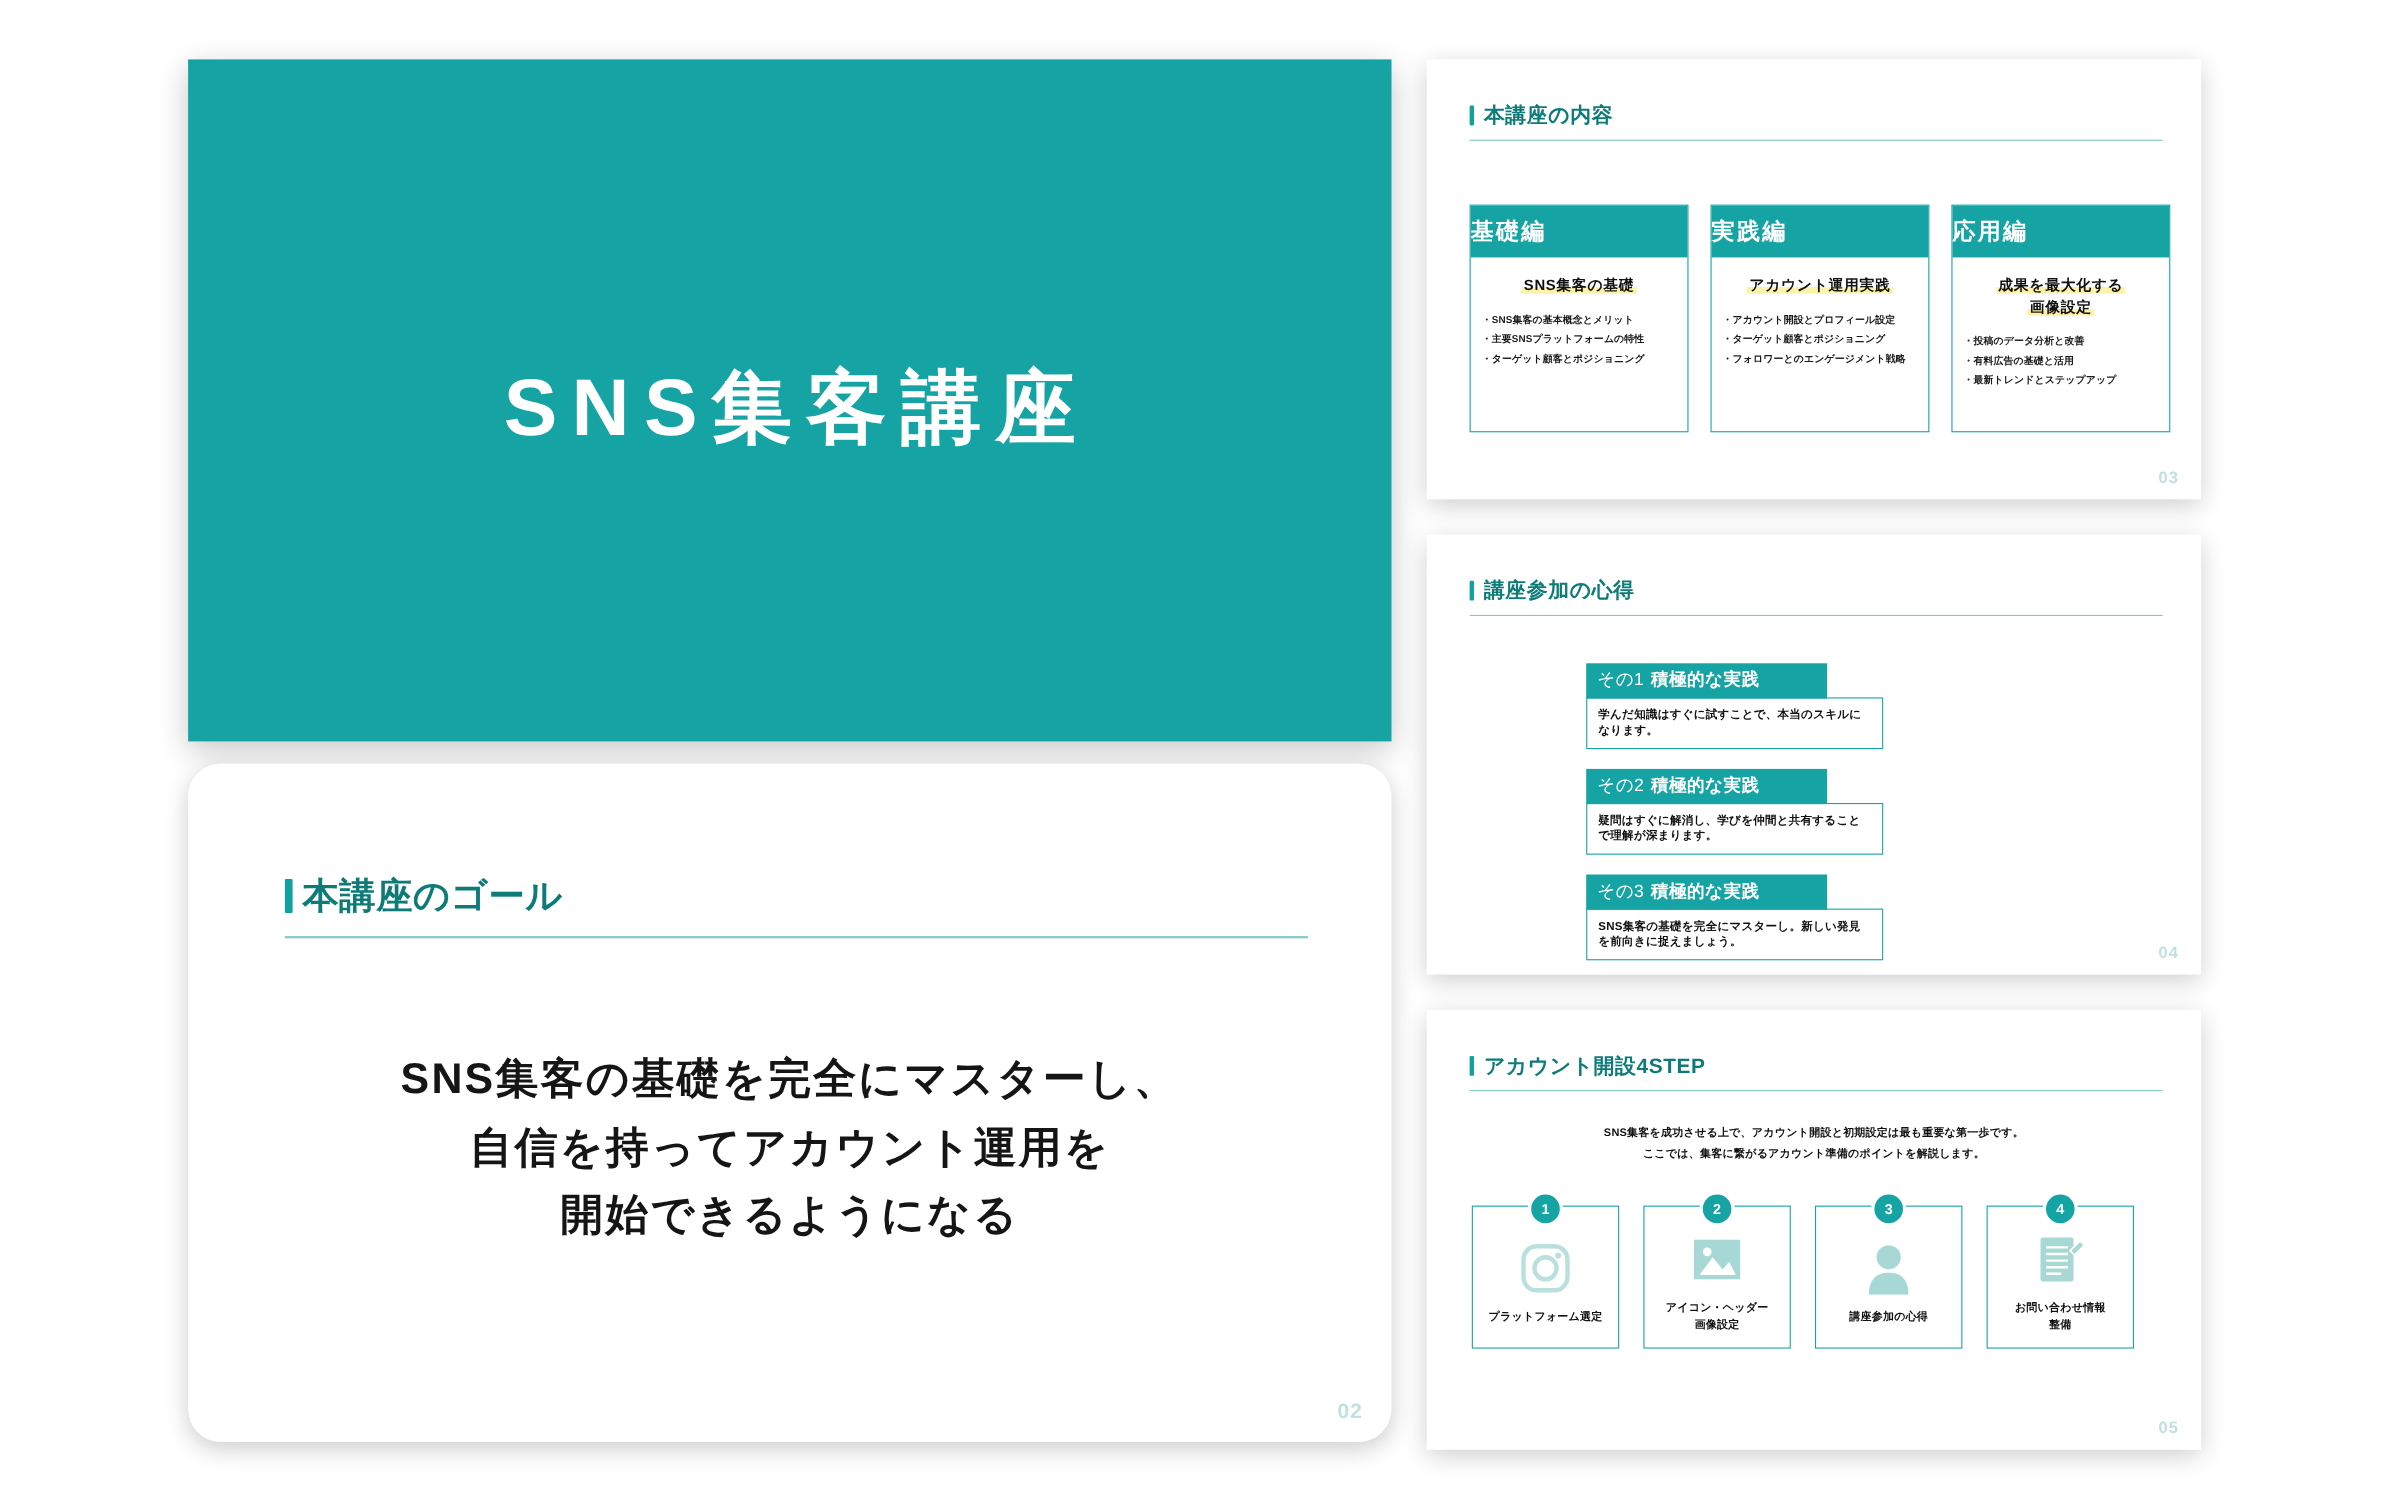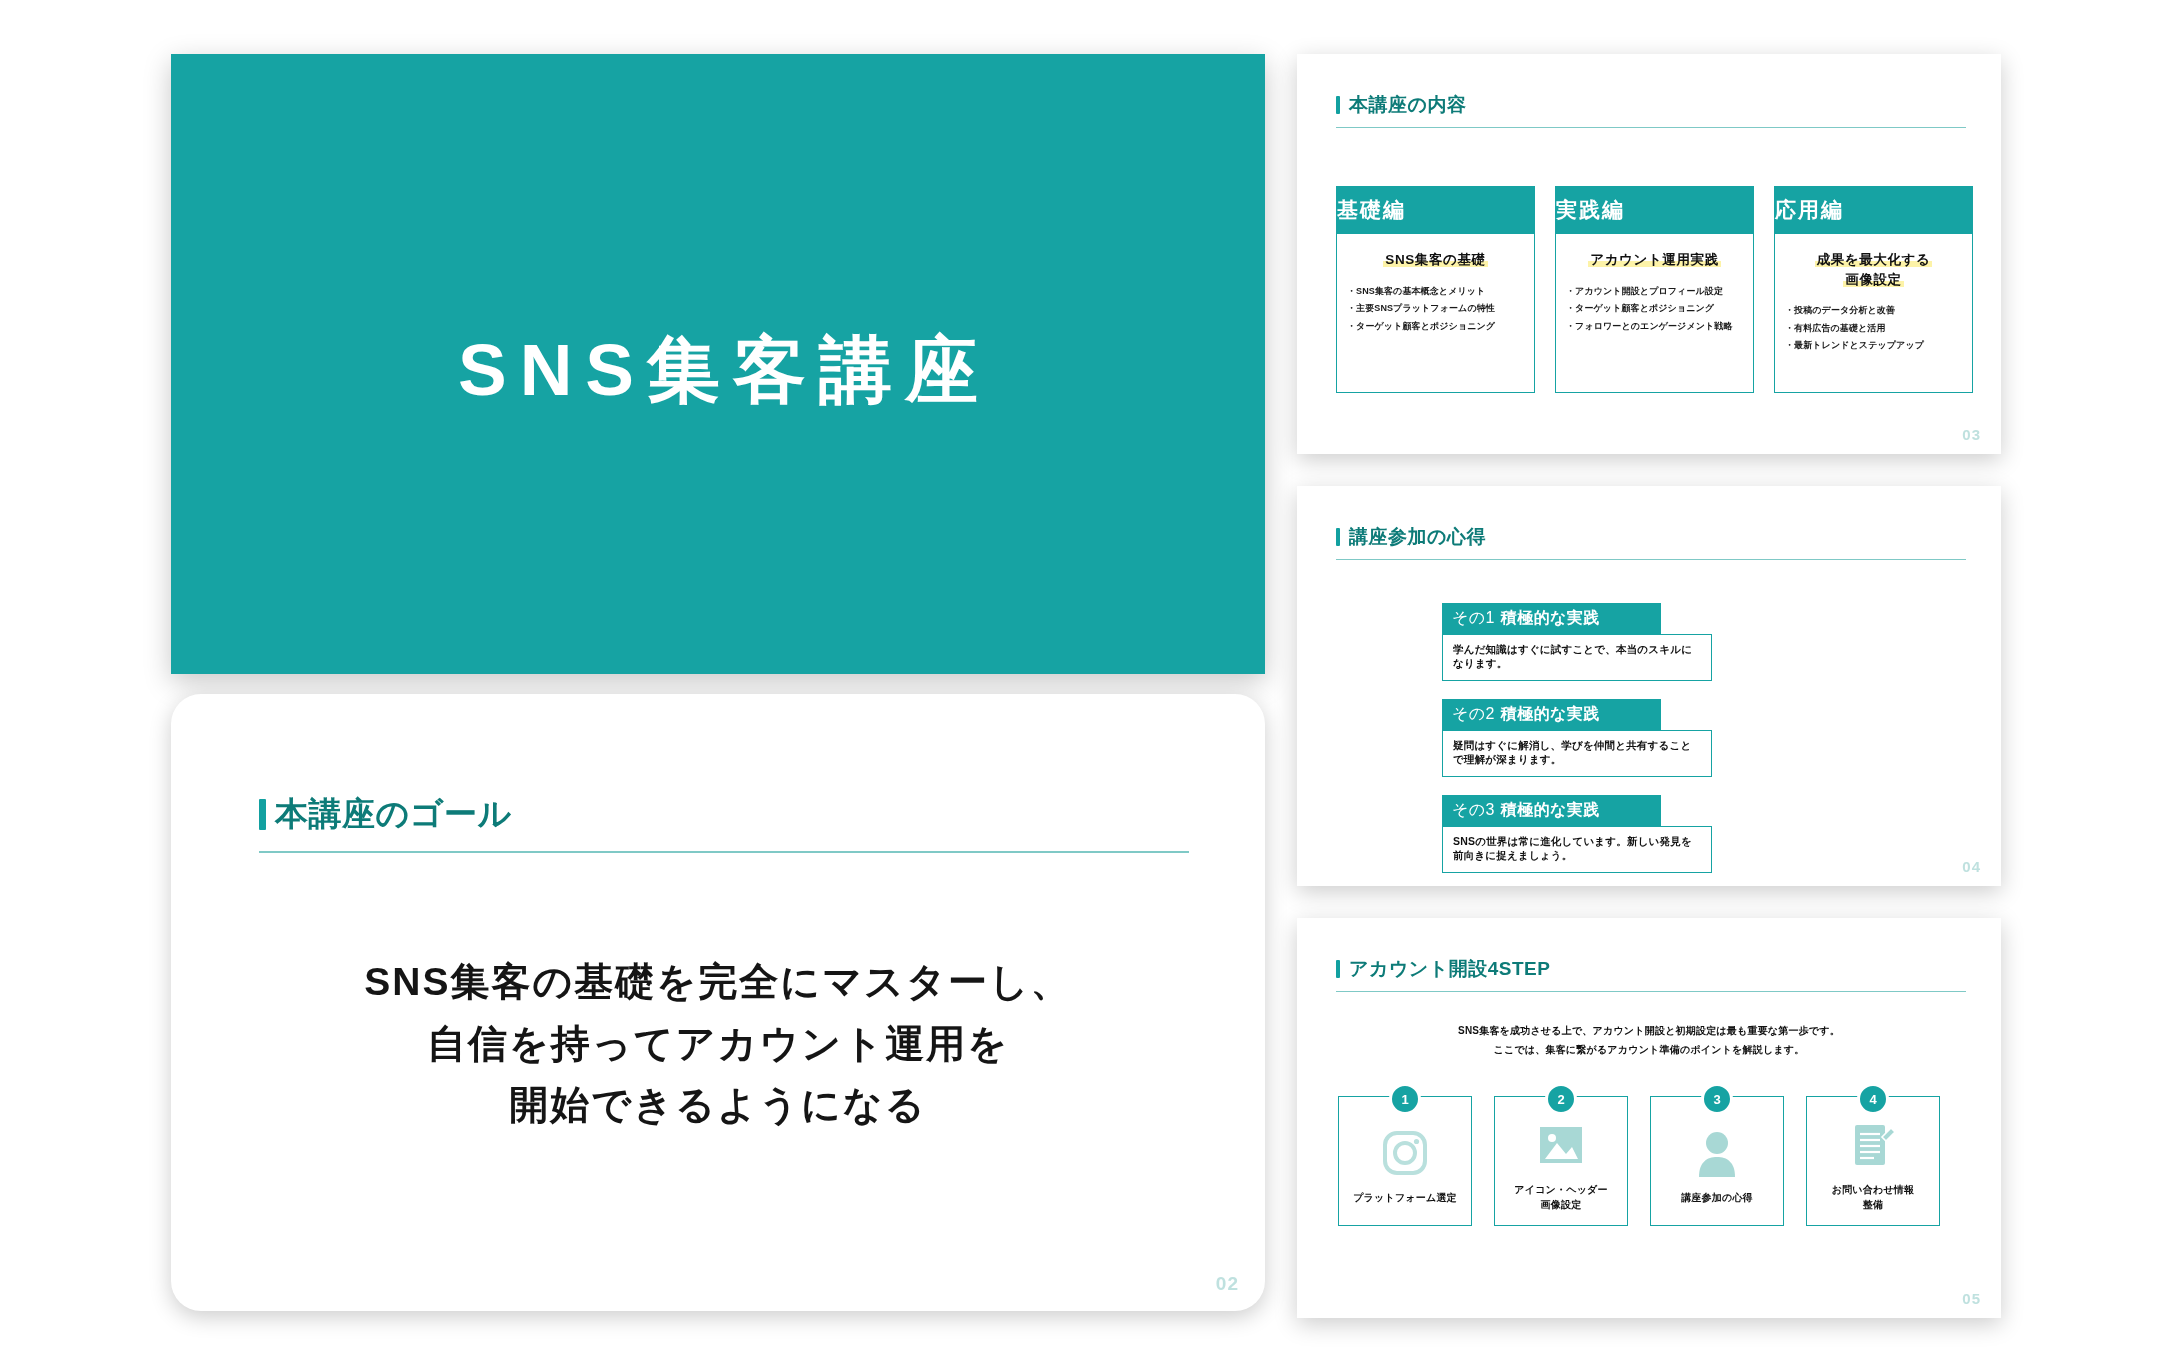--- a/index.html
+++ b/index.html
@@ -227,21 +227,21 @@
       <div class="mitem">
         <div class="lab">
           <span>その2</span><b>積極的な実践</b>
         </div>
         <div class="txt">疑問はすぐに解消し、学びを仲間と共有することで理解が深まります。</div>
       </div>
       <div class="mitem">
         <div class="lab">
           <span>その3</span><b>積極的な実践</b>
         </div>
-        <div class="txt">SNSの世界は常に進化しています。新しい発見を前向きに捉えましょう。</div>
+        <div class="txt">SNS集客の基礎を完全にマスターし。新しい発見を前向きに捉えましょう。</div>
       </div>
     </div>
 
     <div class="pagenum small">04</div>
   </div>
 
   <div class="slide" id="slide05">
     <div class="head">
       <div class="ht">
         <span class="bar"></span>

